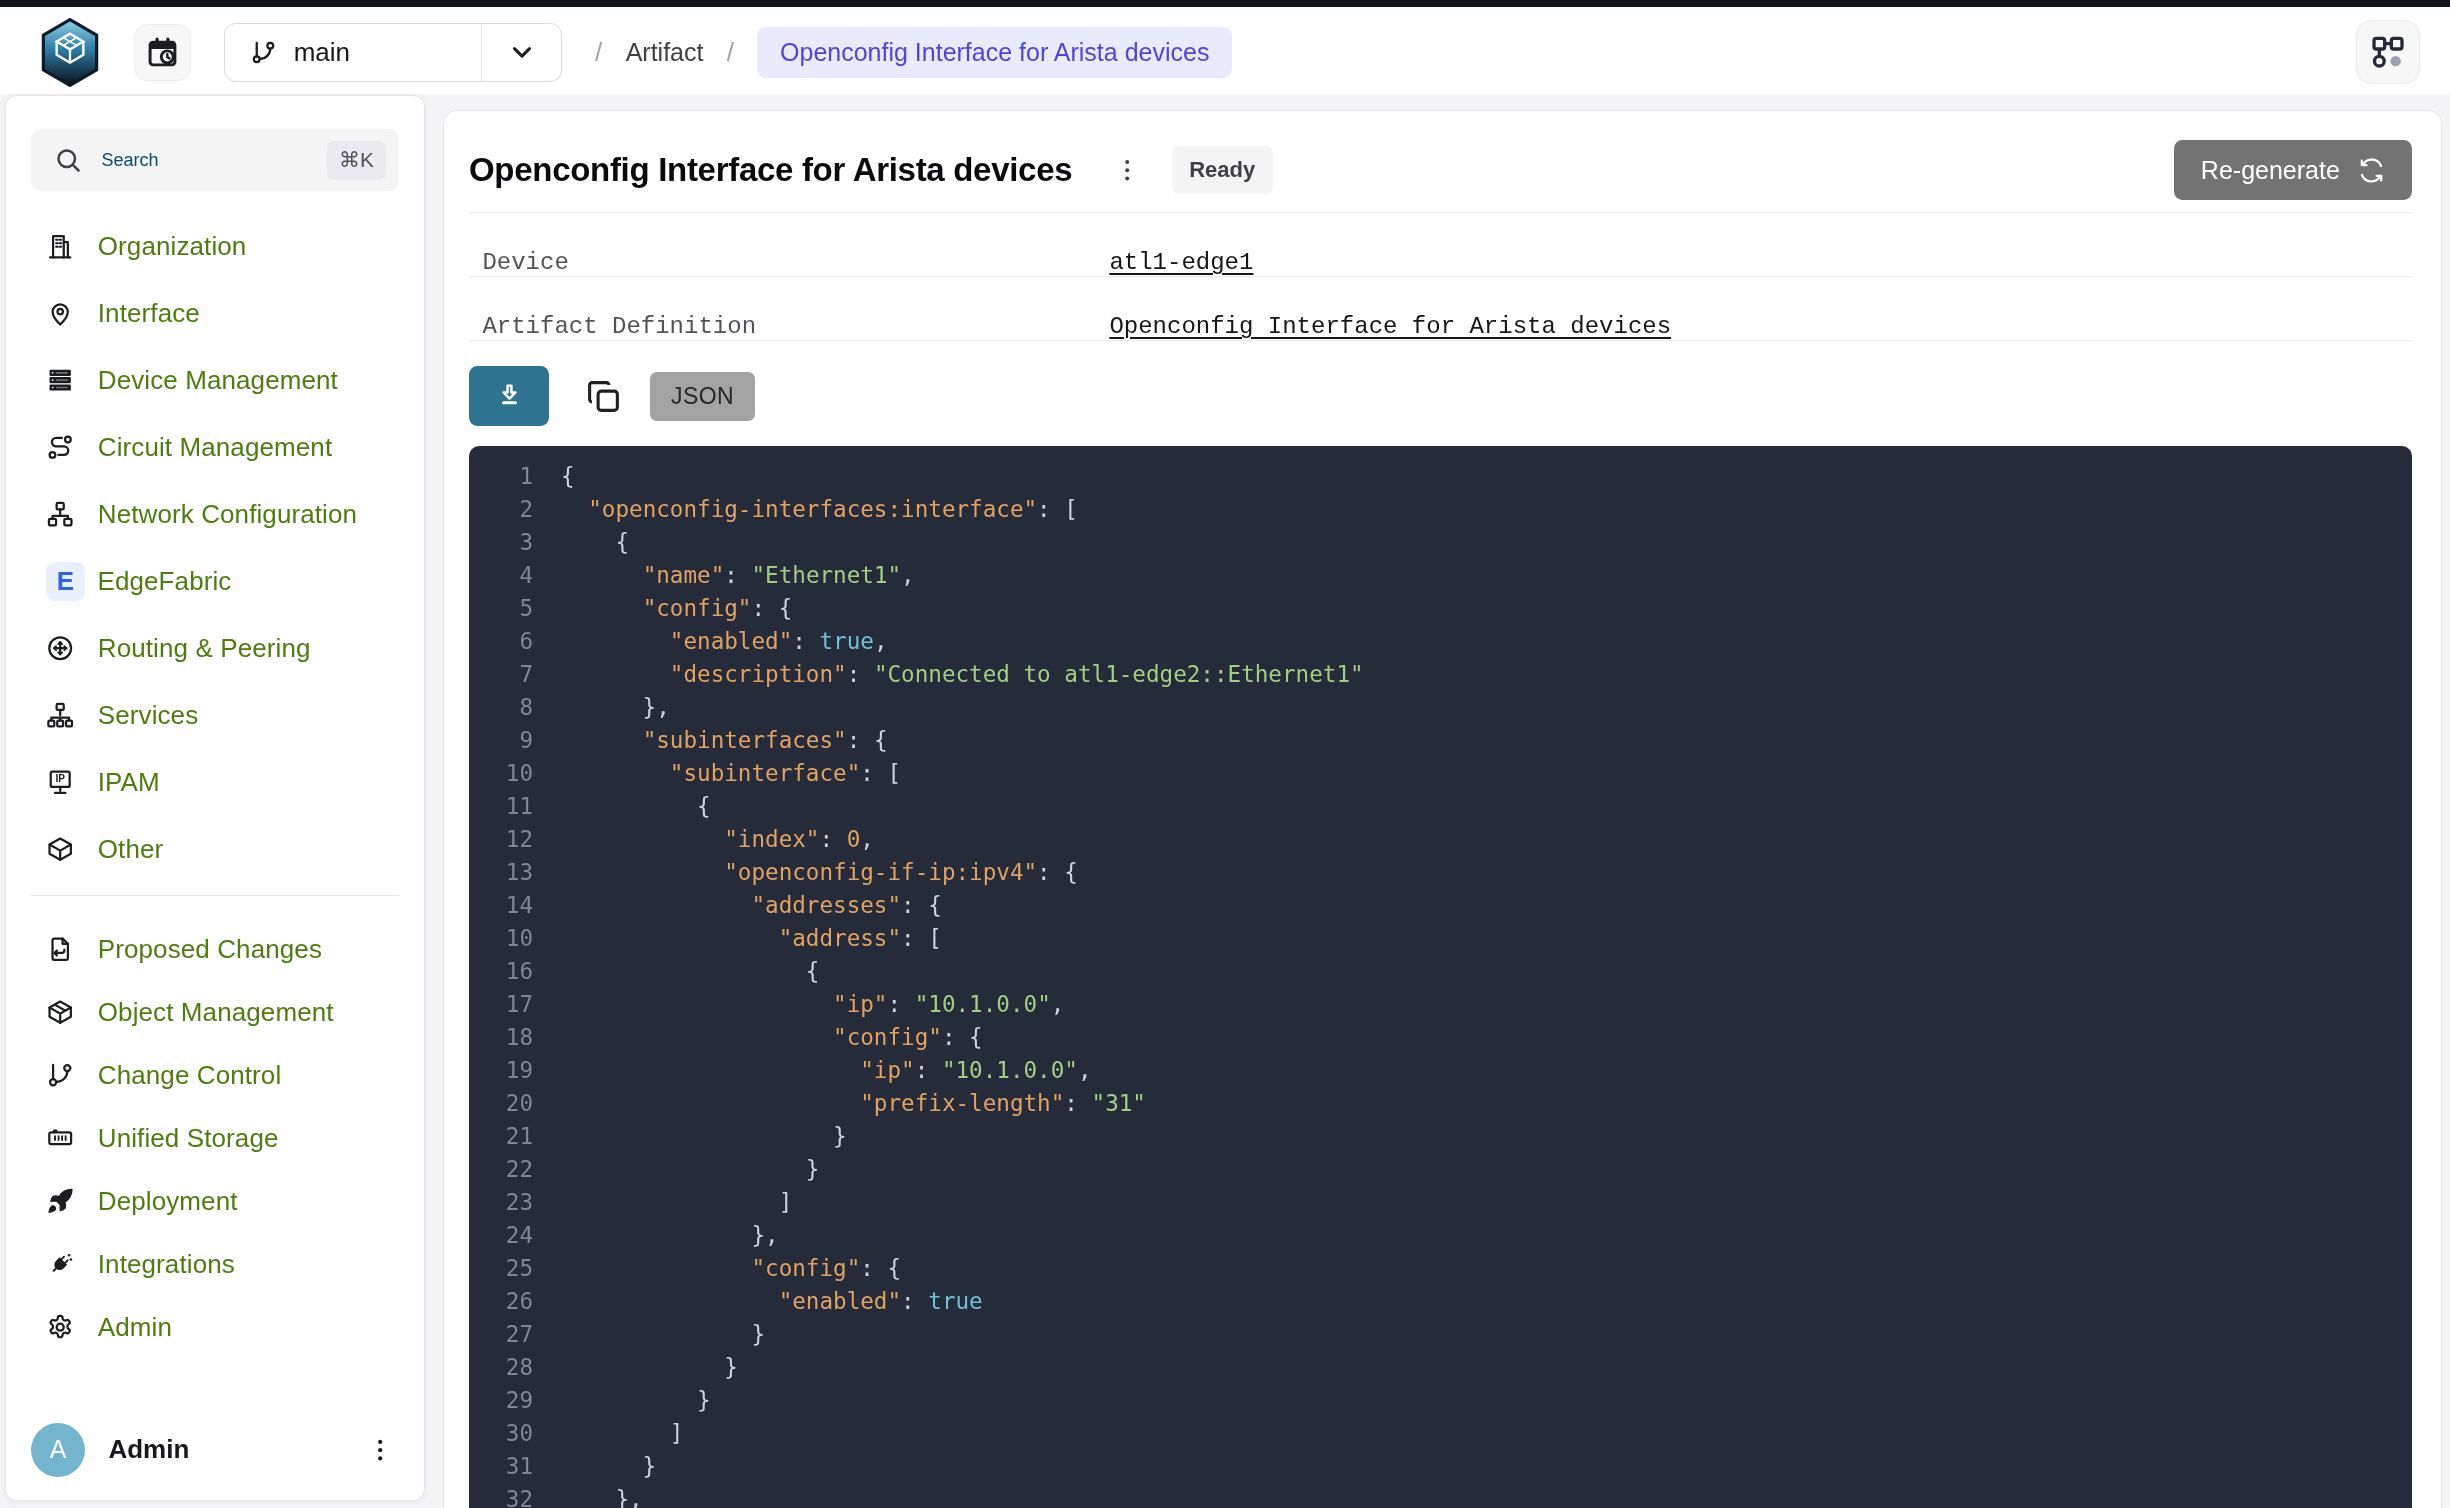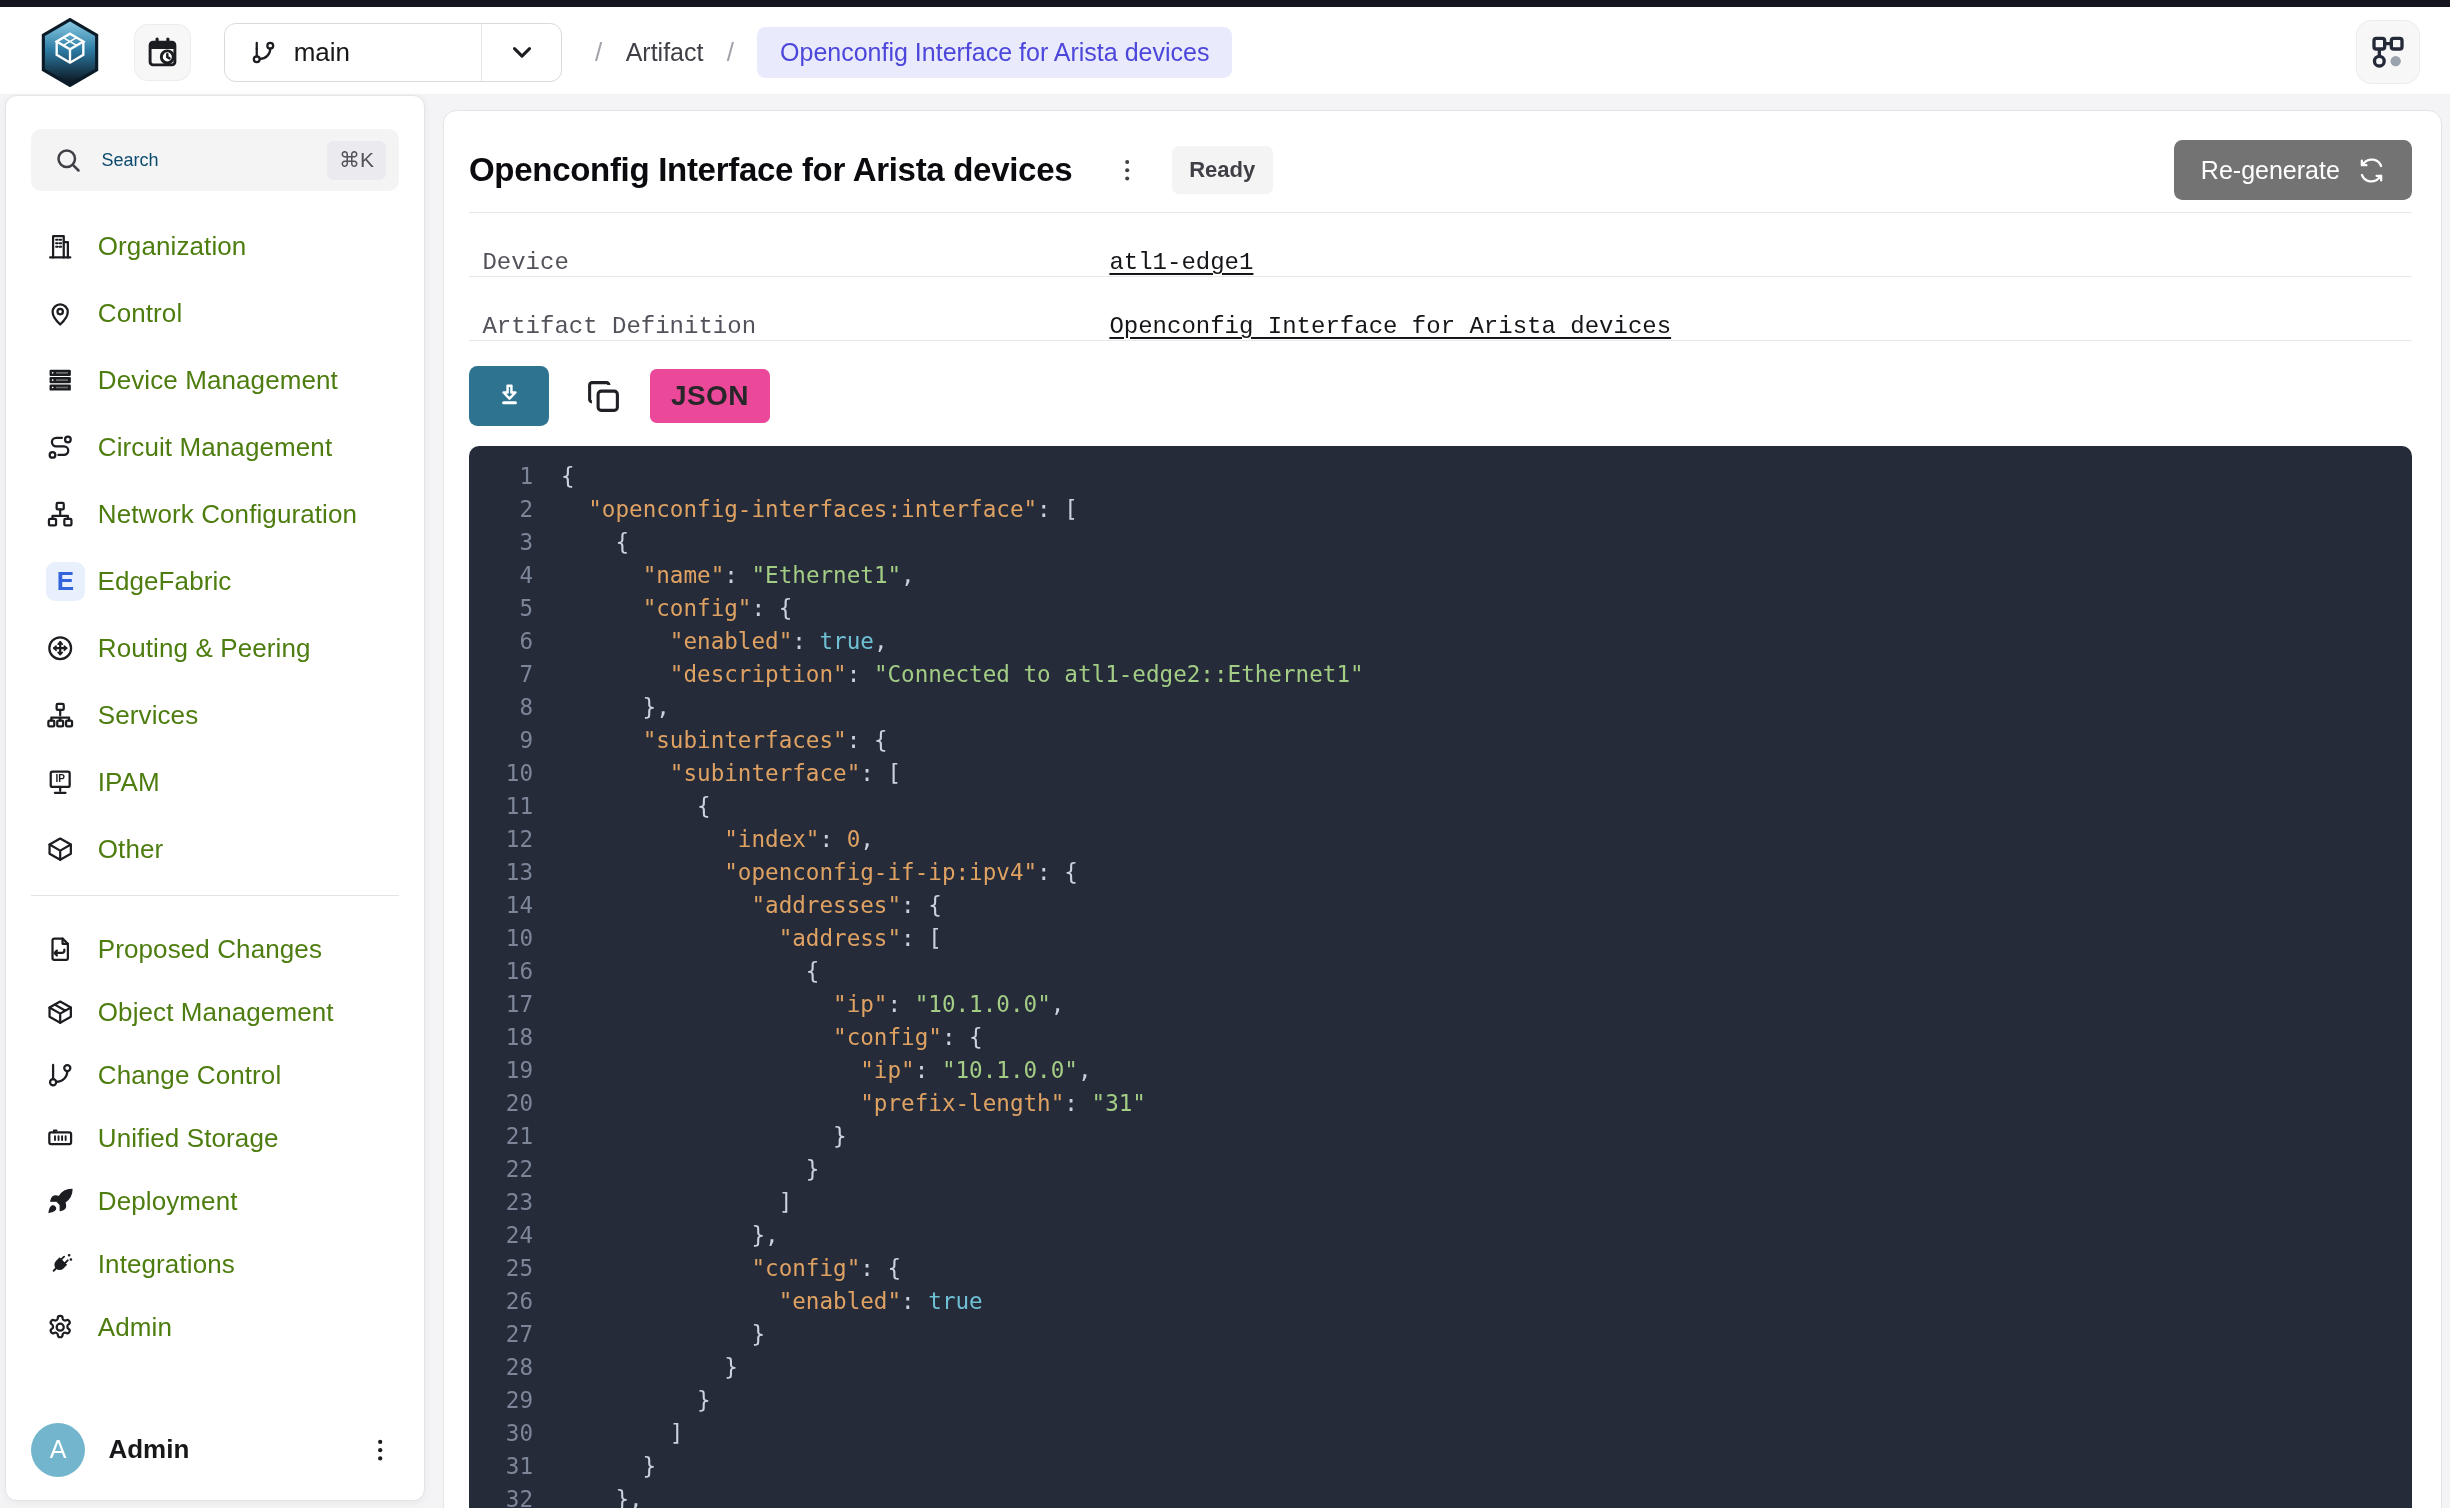--- a/index.html
+++ b/index.html
@@ -58,21 +58,21 @@
   .regen-btn svg { width: 27px; height: 27px; }
   .details { margin-top: 18.4px; border-top: 0.8px solid #e8e8ea; }
   .detail-row { display: flex; align-items: flex-end; height: 64px; border-bottom: 0.8px solid #e8e8ea; padding-left: 13.4px; font-family: Liberation Mono, monospace; }
   .detail-label { width: 627px; flex: none; font-size: 24px; color: #52525b; }
   .detail-value { font-size: 24px; color: #16161a; text-decoration: underline; text-underline-offset: 4.2px; cursor: pointer; }
   .toolbar { margin-top: 25px; display: flex; align-items: center; }
   .dl-btn { width: 80px; height: 60px; background: #2e7490; border: none; border-radius: 8.4px; display: flex; align-items: center; justify-content: center; cursor: pointer; }
   .dl-btn svg { width: 33px; height: 33px; }
   .copy-btn { margin-left: 33px; width: 43px; height: 43px; background: none; border: none; display: flex; align-items: center; justify-content: center; cursor: pointer; color: #1f2023; }
   .copy-btn svg { width: 37px; height: 37px; }
-  .json-pill { margin-left: 25px; background: #ec4899; border-radius: 6.7px; padding: 11px 21px; font-size: 28px; font-weight: 700; color: #27272a; letter-spacing: 0.4px; cursor: pointer; }
+  .json-pill { margin-left: 25px; background: #a3a3a3; border-radius: 6.7px; padding: 11px 21px; font-size: 23px; font-weight: 400; color: #27272a; letter-spacing: 0.4px; cursor: pointer; }
   .code-block { margin-top: 20px; background: #252b39; border-radius: 10px; padding: 13.4px 0 50px; font-family: "DejaVu Sans Mono", monospace; font-size: 22.6px; line-height: 33px; }
   .code-line { display: flex; }
   .ln { width: 64px; flex: none; text-align: right; color: #7d8698; }
   .ct { margin-left: 28px; white-space: pre; color: #ccd2dd; }
   .tk-p { color: #ccd2dd; } .tk-k { color: #dfa263; } .tk-s { color: #a3cd85; }
   .tk-b { color: #6fc0d4; } .tk-n { color: #dfa263; }
 </style>
 </head>
 <body>
 
@@ -166,21 +166,21 @@
         </span>
         <span class="nav-label">Organization</span>
       </div>
       <div class="nav-item">
         <span class="ni">
           <svg viewBox="0 0 24 24" fill="none" stroke="currentColor" stroke-width="1.9" stroke-linecap="round" stroke-linejoin="round">
             <path d="M12 21.6c4-3.8 6.4-7.2 6.4-10.6a6.4 6.4 0 1 0-12.8 0c0 3.4 2.4 6.8 6.4 10.6Z"></path>
             <circle cx="12" cy="10.6" r="2.3"></circle>
           </svg>
         </span>
-        <span class="nav-label">Control</span>
+        <span class="nav-label">Interface</span>
       </div>
       <div class="nav-item">
         <span class="ni">
           <svg viewBox="0 0 24 24">
             <g fill="currentColor">
               <rect x="3" y="3.2" width="18" height="5.2" rx="1"></rect>
               <rect x="3" y="9.4" width="18" height="5.2" rx="1"></rect>
               <rect x="3" y="15.6" width="18" height="5.2" rx="1"></rect>
             </g>
             <g stroke="#fff" stroke-width="1.4" stroke-linecap="round">

